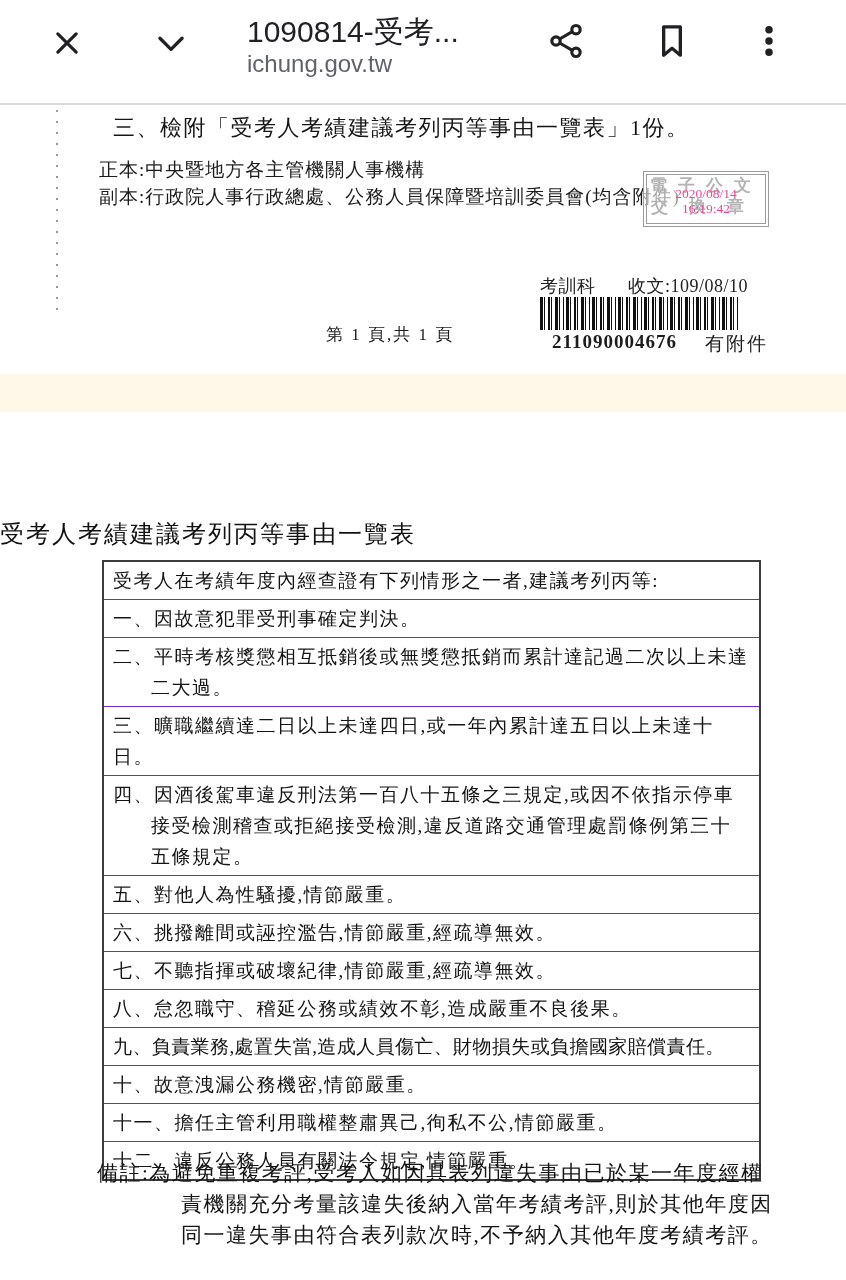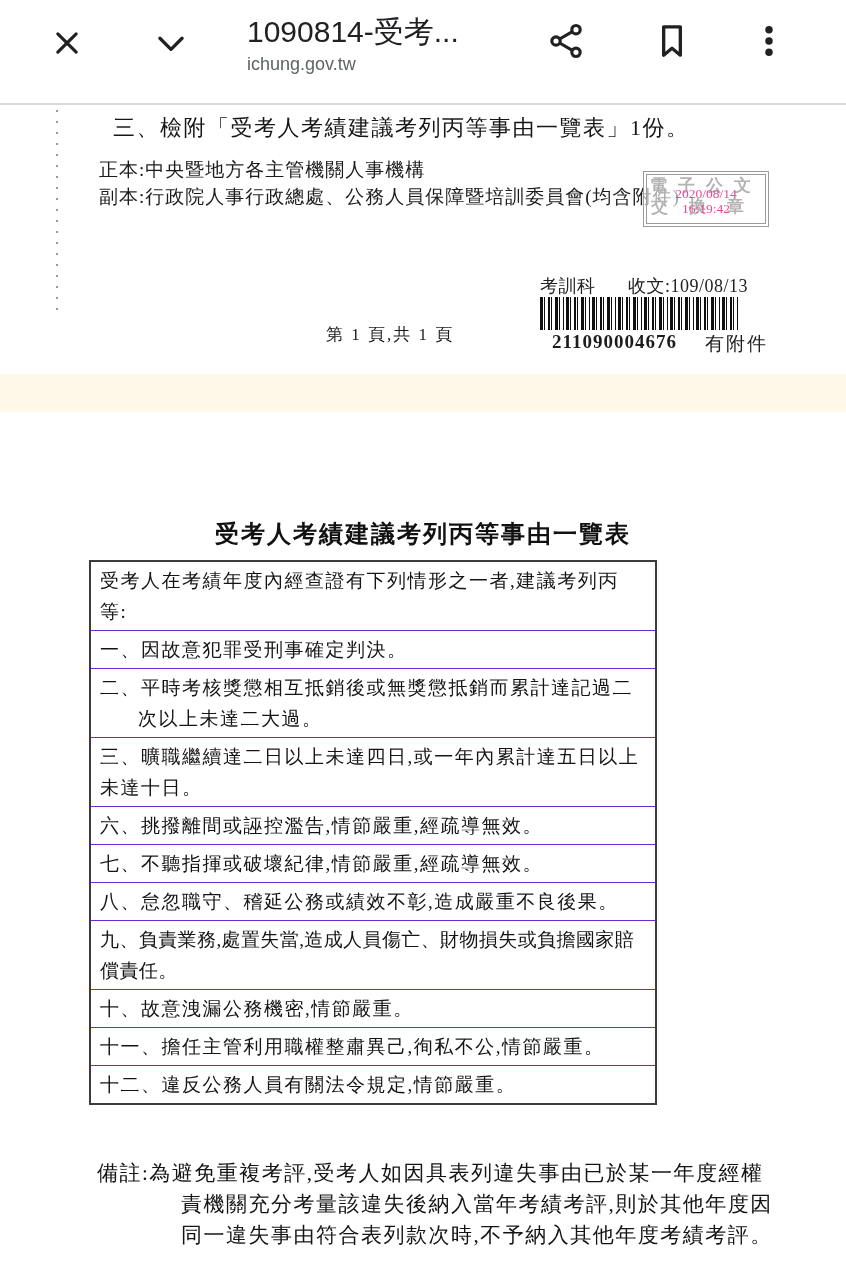--- a/index.html
+++ b/index.html
@@ -10,21 +10,21 @@
   .toolbar{position:absolute;left:0;top:0;width:846px;height:103px;background:#ffffff;}
   .tb-btn{position:absolute;background:none;border:none;padding:0;margin:0;cursor:pointer;}
   .tb-btn svg{display:block;}
   .btn-close{left:48px;top:24px;width:38px;height:38px;}
   .btn-collapse{left:148px;top:24px;width:46px;height:38px;}
   .btn-share{left:546px;top:20px;width:40px;height:42px;}
   .btn-bookmark{left:652px;top:20px;width:40px;height:42px;}
   .btn-overflow{left:754px;top:20px;width:30px;height:42px;}
   .title-block{position:absolute;left:247px;top:14px;width:290px;}
   .doc-title{font-size:30px;line-height:36px;color:#202124;white-space:nowrap;overflow:hidden;}
-  .doc-subtitle{font-size:18px;line-height:24px;color:#5f6368;margin-top:2px;white-space:nowrap;}
+  .doc-subtitle{font-size:24px;line-height:24px;color:#5f6368;margin-top:2px;white-space:nowrap;}
   .toolbar-divider{position:absolute;left:0;top:103px;width:846px;height:2px;background:#d9d9d9;}
 
   
   .viewer{position:absolute;left:0;top:105px;width:846px;height:1175px;background:#ffffff;
           font-family:"Liberation Serif","DejaVu Serif",serif;color:#1c1c1c;}
 
   .perforation{position:absolute;left:56px;top:5px;width:2px;height:205px;
     background:repeating-linear-gradient(180deg,#9a9a9a 0 2px,transparent 2px 11px);}
 
   .p1-item{position:absolute;left:113px;top:8px;font-size:22px;letter-spacing:1.5px;color:#161616;}
@@ -56,23 +56,23 @@
   .barcode-caption{position:absolute;left:540px;top:226px;width:240px;display:flex;font-size:19px;}
   .barcode-value{font-weight:bold;letter-spacing:1px;margin-left:12px;}
   .attachment-note{margin-left:28px;letter-spacing:2px;}
   .page-indicator{position:absolute;left:280px;top:218px;width:220px;text-align:center;
                   font-size:17px;letter-spacing:2px;}
 
   
   .page-band{position:absolute;left:0;top:269px;width:846px;height:38px;background:#fdf8e7;}
 
   
-  .table-title{position:absolute;left:0;top:413px;width:846px;text-align:center;
-               font-size:24px;font-weight:bold;letter-spacing:2px;color:#111;}
-  .cause-table{position:absolute;left:89px;top:455px;width:568px;border:2px solid #3c3c3c;
+  .table-title{position:absolute;left:0;top:413px;width:846px;text-align:left;
+               font-size:24px;font-weight:normal;letter-spacing:2px;color:#111;}
+  .cause-table{position:absolute;left:102px;top:455px;width:659px;border:2px solid #3c3c3c;
                box-sizing:border-box;background:#fff;}
   .t-row{padding:3px 9px;font-size:19px;line-height:31px;letter-spacing:1.5px;color:#141414;
          border-top:1px solid #6d28d9;}
   .t-row:first-child{border-top:none;}
   .t-row.hang{padding-left:calc(9px + 2em);text-indent:-2em;}
   .t-row.tight{letter-spacing:.4px;}
 
   .note{position:absolute;left:97px;top:1053px;width:676px;font-size:21px;line-height:31px;
         letter-spacing:1.5px;color:#141414;padding-left:84px;text-indent:-84px;box-sizing:border-box;}
 </style>
@@ -148,38 +148,40 @@
         <div class="stamp-row stamp-row2">交換章</div>
         <div class="stamp-ts">
           <div>2020/08/14</div>
           <div>16:19:42</div>
         </div>
       </div>
     </div>
 
     <div class="receipt-line">
       <span>考訓科</span>
-      <span>收文:109/08/13</span>
+      <span>收文:109/08/10</span>
     </div>
     <div class="barcode"></div>
     <div class="barcode-caption">
       <span class="barcode-value">211090004676</span>
       <span class="attachment-note">有附件</span>
     </div>
     <div class="page-indicator">第 1 頁,共 1 頁</div>
 
     <div class="page-band"></div>
 
     <div class="table-title">受考人考績建議考列丙等事由一覽表</div>
 
     <div class="cause-table">
       <div class="t-row">受考人在考績年度內經查證有下列情形之一者,建議考列丙等:</div>
       <div class="t-row">一、因故意犯罪受刑事確定判決。</div>
       <div class="t-row hang">二、平時考核獎懲相互抵銷後或無獎懲抵銷而累計達記過二次以上未達二大過。</div>
       <div class="t-row">三、曠職繼續達二日以上未達四日,或一年內累計達五日以上未達十日。</div>
+      <div class="t-row hang">四、因酒後駕車違反刑法第一百八十五條之三規定,或因不依指示停車接受檢測稽查或拒絕接受檢測,違反道路交通管理處罰條例第三十五條規定。</div>
+      <div class="t-row">五、對他人為性騷擾,情節嚴重。</div>
       <div class="t-row">六、挑撥離間或誣控濫告,情節嚴重,經疏導無效。</div>
       <div class="t-row">七、不聽指揮或破壞紀律,情節嚴重,經疏導無效。</div>
       <div class="t-row">八、怠忽職守、稽延公務或績效不彰,造成嚴重不良後果。</div>
       <div class="t-row tight">九、負責業務,處置失當,造成人員傷亡、財物損失或負擔國家賠償責任。</div>
       <div class="t-row">十、故意洩漏公務機密,情節嚴重。</div>
       <div class="t-row">十一、擔任主管利用職權整肅異己,徇私不公,情節嚴重。</div>
       <div class="t-row">十二、違反公務人員有關法令規定,情節嚴重。</div>
     </div>
 
     <div class="note"><span>備註:</span><span>為避免重複考評,受考人如因具表列違失事由已於某一年度經權責機關充分考量該違失後納入當年考績考評,則於其他年度因同一違失事由符合表列款次時,不予納入其他年度考績考評。</span></div>

